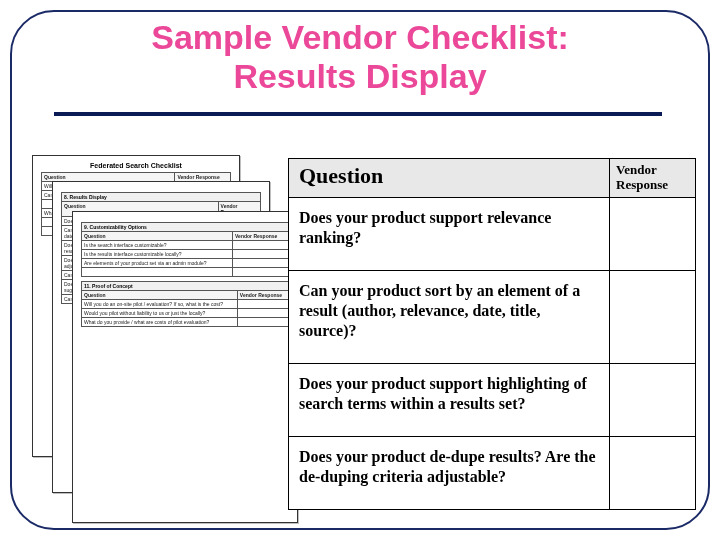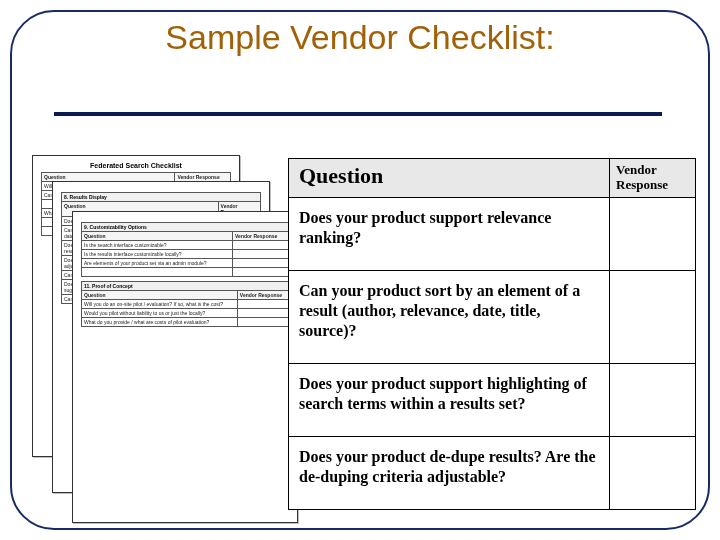--- a/index.html
+++ b/index.html
@@ -16,22 +16,22 @@
     top: 10px; left: 10px;
     width: 700px; height: 520px;
     border: 2px solid #1a2a66;
     border-radius: 44px;
   }
   .title {
     position: absolute;
     top: 18px; left: 0; right: 0;
     text-align: center;
     font-size: 34px;
-    font-weight: normal;
-    color: #a16207;
+    font-weight: bold;
+    color: #ec4899;
     line-height: 1.15;
   }
   .title-rule {
     position: absolute;
     top: 112px;
     left: 54px;
     width: 608px;
     height: 0;
     border-bottom: 4px solid #0a1a55;
   }
@@ -129,20 +129,21 @@
     width: 86px;
   }
 </style>
 </head>
 <body>
 
 <div class="slide-frame"></div>
 
 <div class="title">
   <span>Sample Vendor Checklist:</span><br>
+  <span>Results Display</span>
 </div>
 <div class="title-rule"></div>
 
 <div class="doc-stack">
 
   <div class="doc back">
     <div class="mini-title">Federated Search Checklist</div>
     <table class="mini-table">
       <tbody>
           <tr>

